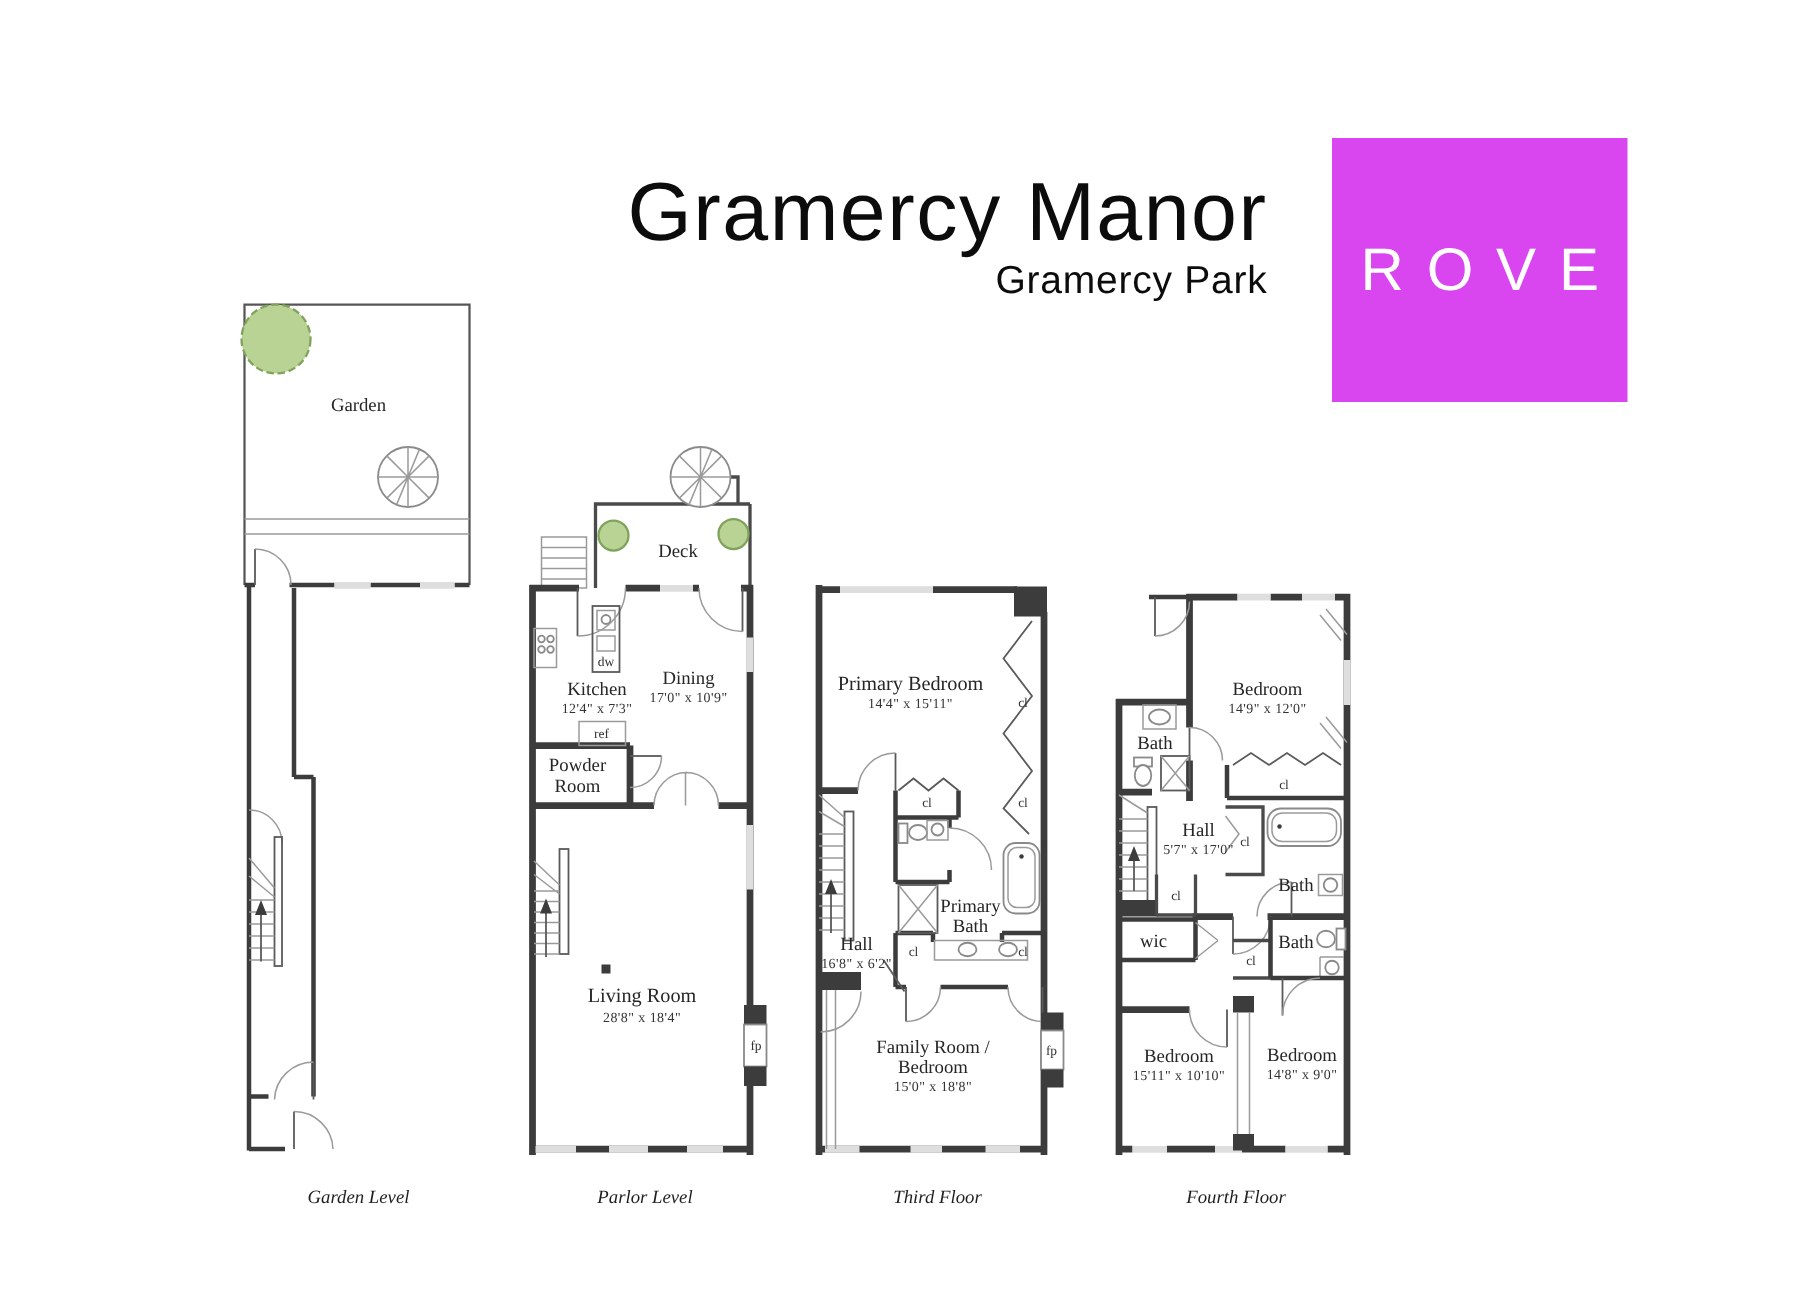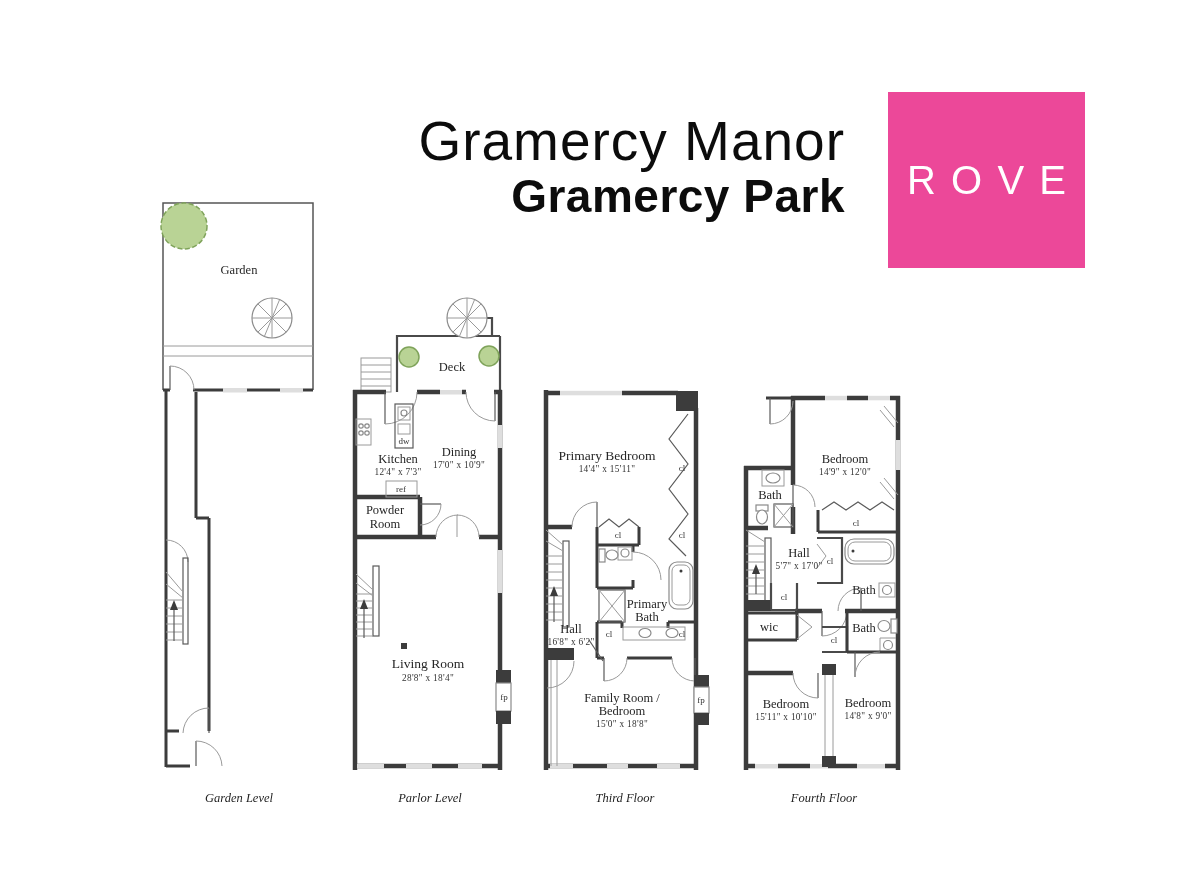--- a/index.html
+++ b/index.html
@@ -1,21 +1,21 @@
 <!DOCTYPE html>
 <html><head>
 <meta charset="utf-8">
 <style>
   html,body{margin:0;padding:0;background:#ffffff;}
   .canvas{position:relative;width:1200px;height:871px;background:#ffffff;overflow:hidden;
           font-family:"Liberation Sans",sans-serif;}
   .title-block{position:absolute;top:114px;right:355px;text-align:right;color:#0c0c0c;}
   .title-block h1{margin:0;font-size:55px;line-height:1.0;font-weight:400;letter-spacing:1px;}
-  .title-block h2{margin:4px 0 0 0;font-size:46px;line-height:1.0;font-weight:700;letter-spacing:0.5px;}
-  .logo{position:absolute;left:888px;top:92px;width:197px;height:176px;background:#ec4899;
+  .title-block h2{margin:4px 0 0 0;font-size:26px;line-height:1.0;font-weight:400;letter-spacing:0.5px;}
+  .logo{position:absolute;left:888px;top:92px;width:197px;height:176px;background:#d946ef;
         display:flex;align-items:center;justify-content:center;}
   .logo span{color:#ffffff;font-size:40px;font-weight:300;letter-spacing:0.38em;margin-right:-0.38em;}
   svg{position:absolute;left:0;top:0;}
   .w4{stroke:#3c3c3c;stroke-width:4.5;fill:none;}
   .w3{stroke:#3c3c3c;stroke-width:3;fill:none;}
   .w2{stroke:#4a4a4a;stroke-width:2.2;fill:none;}
   .w15{stroke:#565656;stroke-width:1.5;fill:none;}
   .t1{stroke:#9a9a9a;stroke-width:1;fill:none;}
   .t2{stroke:#5a5a5a;stroke-width:1.2;fill:none;}
   .fixture{stroke:#8a8a8a;stroke-width:1.2;fill:#ffffff;}

